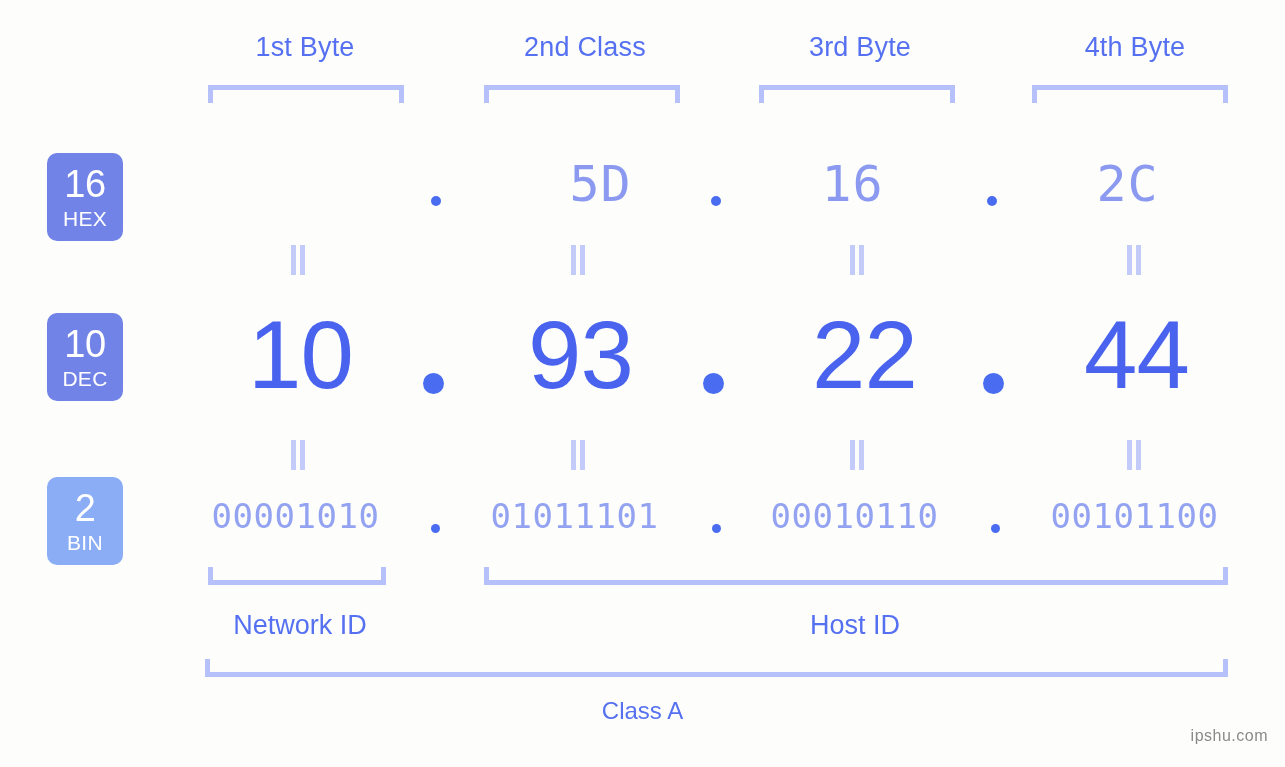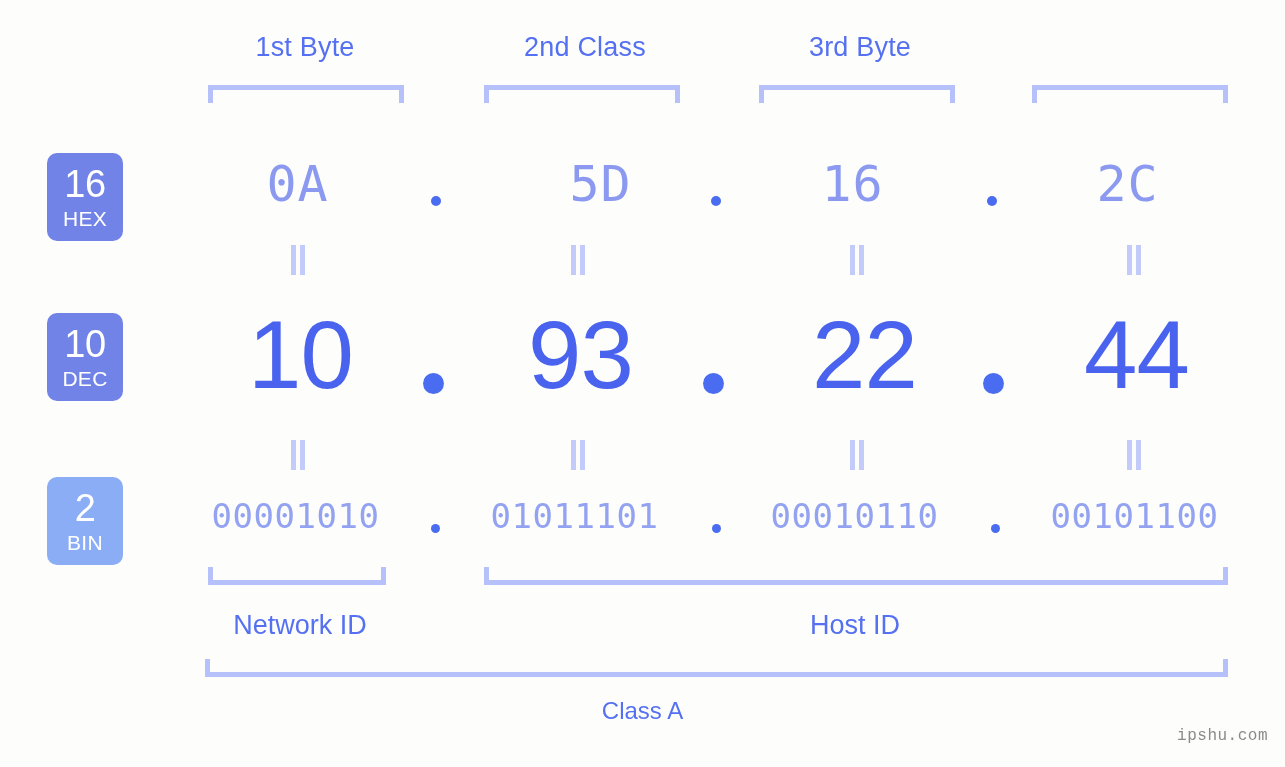--- a/index.html
+++ b/index.html
@@ -146,46 +146,46 @@
     color: #5570f1;
     text-align: center;
     white-space: nowrap;
   }
 
   
   .watermark {
     position: absolute;
     right: 17px;
     bottom: 22px;
-    font-family: Liberation Mono, monospace;
+    font-family: Liberation Sans, sans-serif;
     font-size: 16px;
     color: #8a8a8a;
     letter-spacing: 0.5px;
   }
 </style>
 </head>
 <body>
 
 <div id="stage">
 
   <div class="byte-label" style="left:185px; width:240px;">1st Byte</div>
   <div class="byte-label" style="left:465px; width:240px;">2nd Class</div>
   <div class="byte-label" style="left:740px; width:240px;">3rd Byte</div>
+  <div class="byte-label" style="left:1015px; width:240px;">4th Byte</div>
 
   <div class="bracket down" style="left:208px; top:85px; width:196px;"></div>
   <div class="bracket down" style="left:484px; top:85px; width:196px;"></div>
   <div class="bracket down" style="left:759px; top:85px; width:196px;"></div>
   <div class="bracket down" style="left:1032px; top:85px; width:196px;"></div>
 
   <div class="badge badge-hex">
     <span class="num">16</span>
     <span class="sys">HEX</span>
   </div>
 
-  <div class="cell hex-val" style="left:185px; width:225px;">0A</div>
   <div class="cell hex-val" style="left:488px; width:225px;">5D</div>
   <div class="cell hex-val" style="left:740px; width:225px;">16</div>
   <div class="cell hex-val" style="left:1015px; width:225px;">2C</div>
 
   <div class="dot dot-hex" style="left:431px;"></div>
   <div class="dot dot-hex" style="left:711px;"></div>
   <div class="dot dot-hex" style="left:987px;"></div>
 
   <div class="eq eq-top" style="left:289px;"></div>
   <div class="eq eq-top" style="left:569px;"></div>

